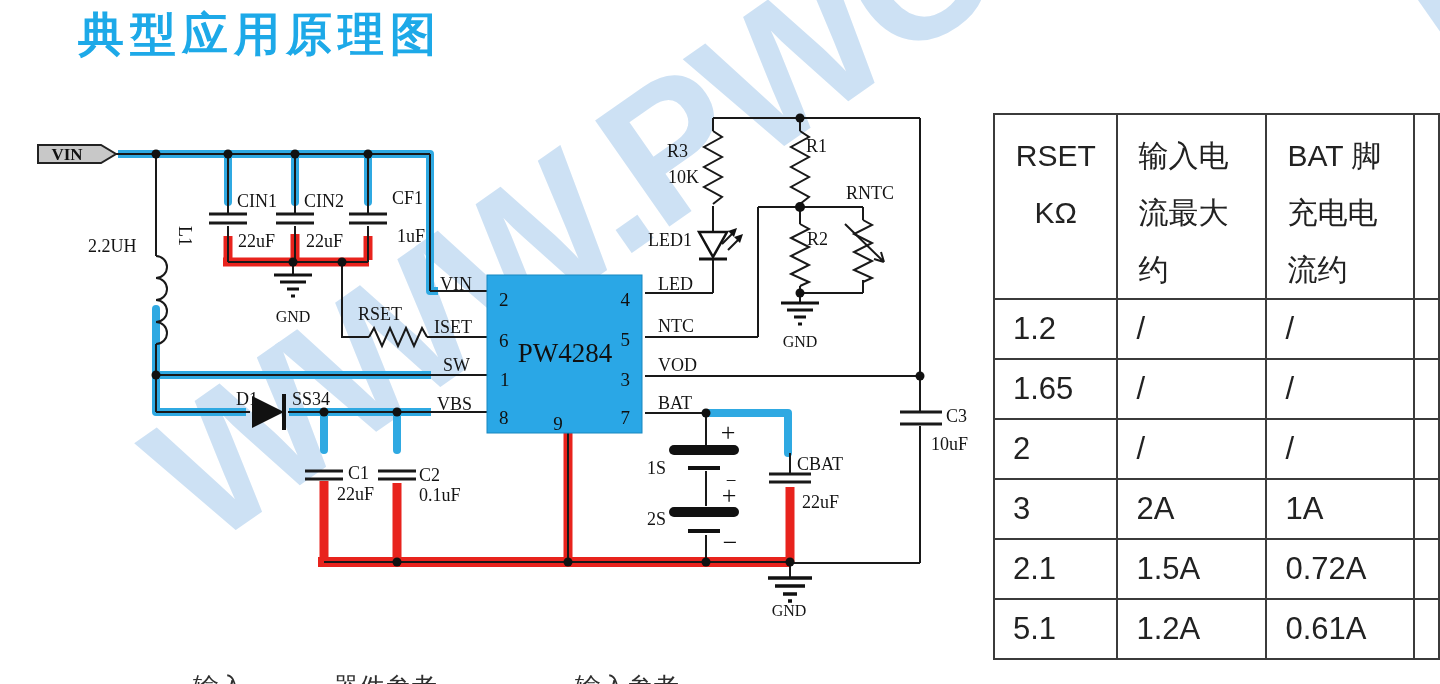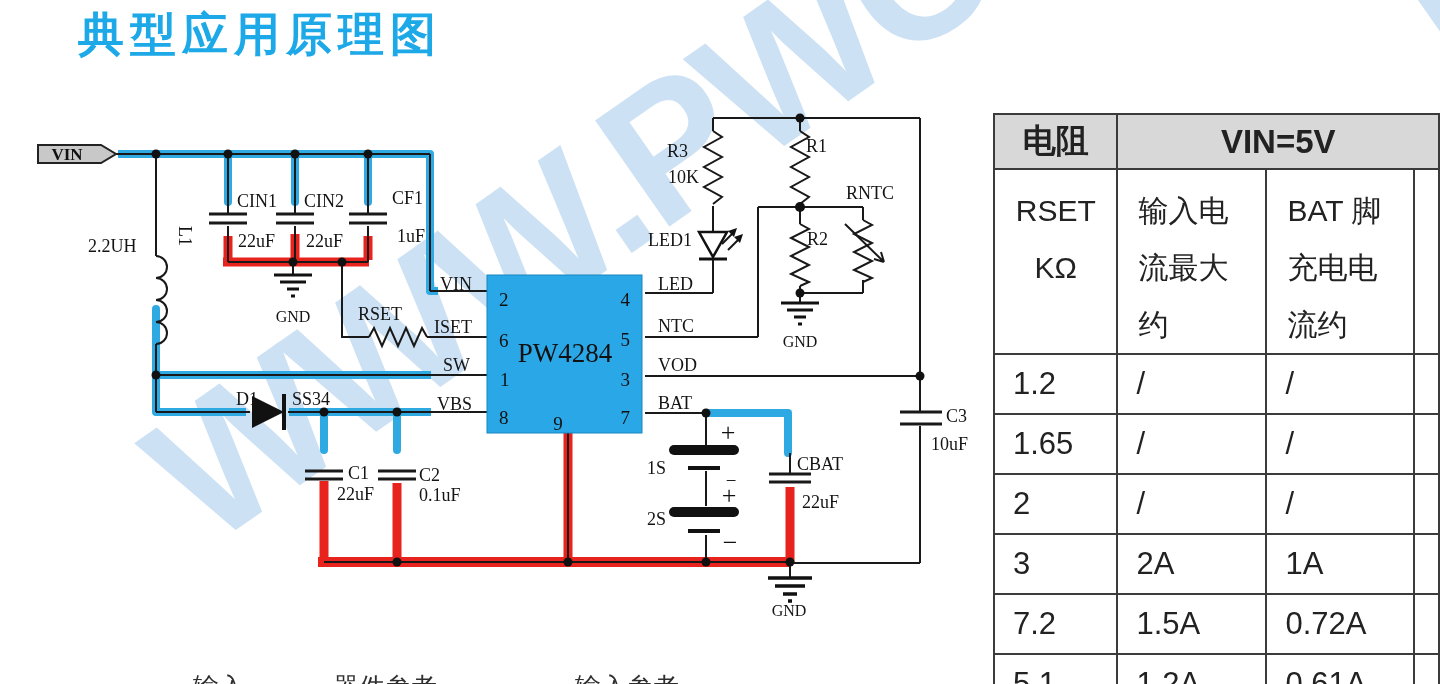--- a/index.html
+++ b/index.html
@@ -223,24 +223,20 @@
   </svg>
 
   <table id="spec-table">
     <colgroup>
         <col style="width:130px">
         <col style="width:159px">
         <col style="width:155px">
         <col style="width:28px">
       </colgroup>
     <tbody>
-        <tr class="tr-h1">
-      <td class="hdr">电阻</td>
-      <td class="hdr" colspan="3">VIN=5V</td>
-    </tr>
     <tr class="tr-h2">
       <td class="sub c">
         <div>RSET</div>
         <div>KΩ</div>
       </td>
       <td class="sub">
         <div>输入电</div>
         <div>流最大</div>
         <div>约</div>
       </td>
@@ -269,21 +265,21 @@
       <td class="val">/</td>
       <td></td>
     </tr>
     <tr class="tr-d">
       <td class="val">3</td>
       <td class="val">2A</td>
       <td class="val">1A</td>
       <td></td>
     </tr>
     <tr class="tr-d">
-      <td class="val">7.2</td>
+      <td class="val">2.1</td>
       <td class="val">1.5A</td>
       <td class="val">0.72A</td>
       <td></td>
     </tr>
     <tr class="tr-d">
       <td class="val">5.1</td>
       <td class="val">1.2A</td>
       <td class="val">0.61A</td>
       <td></td>
     </tr>

